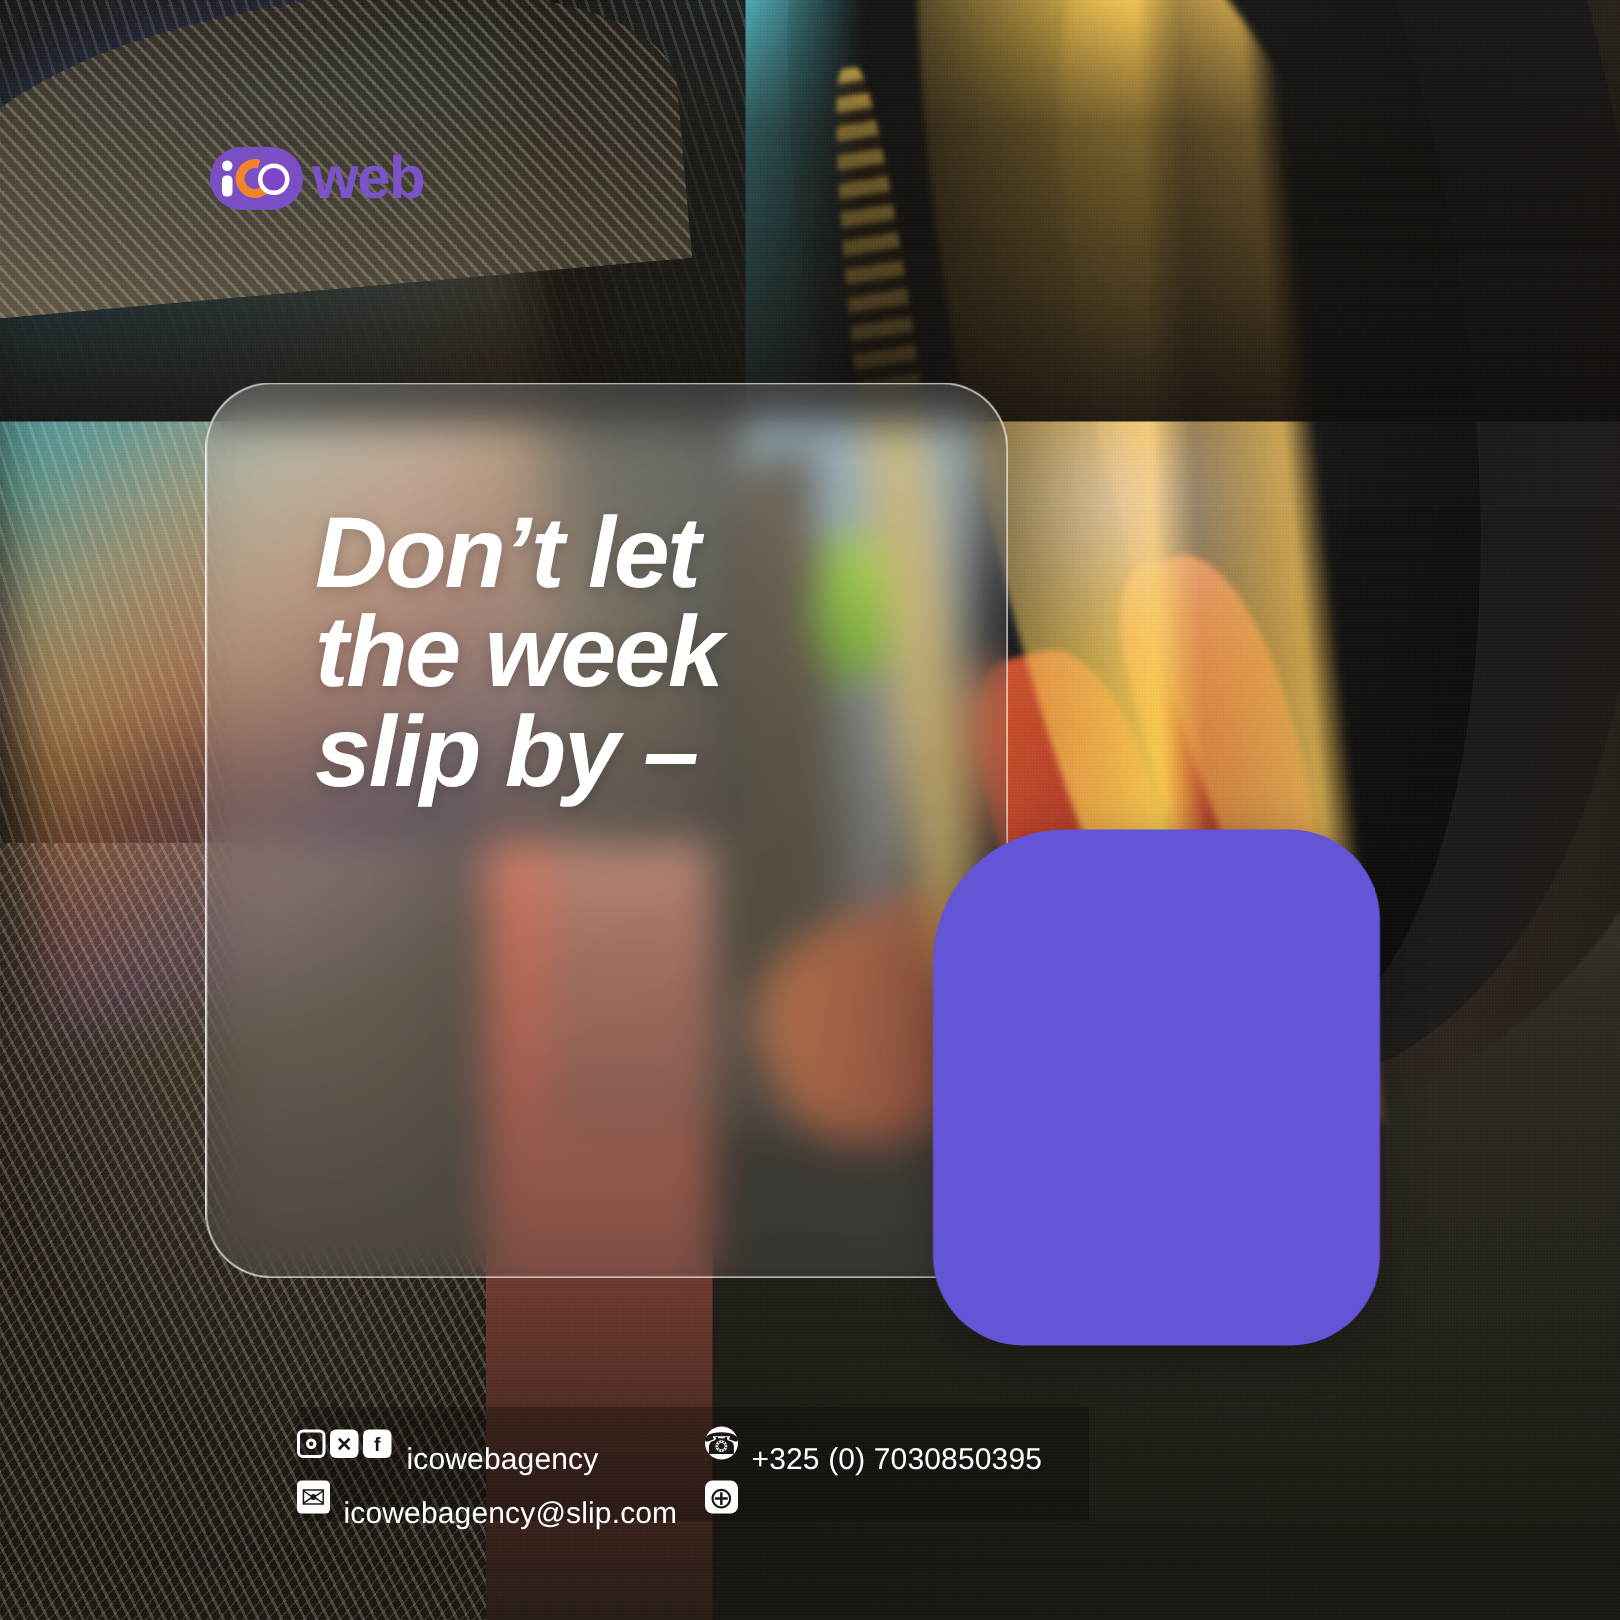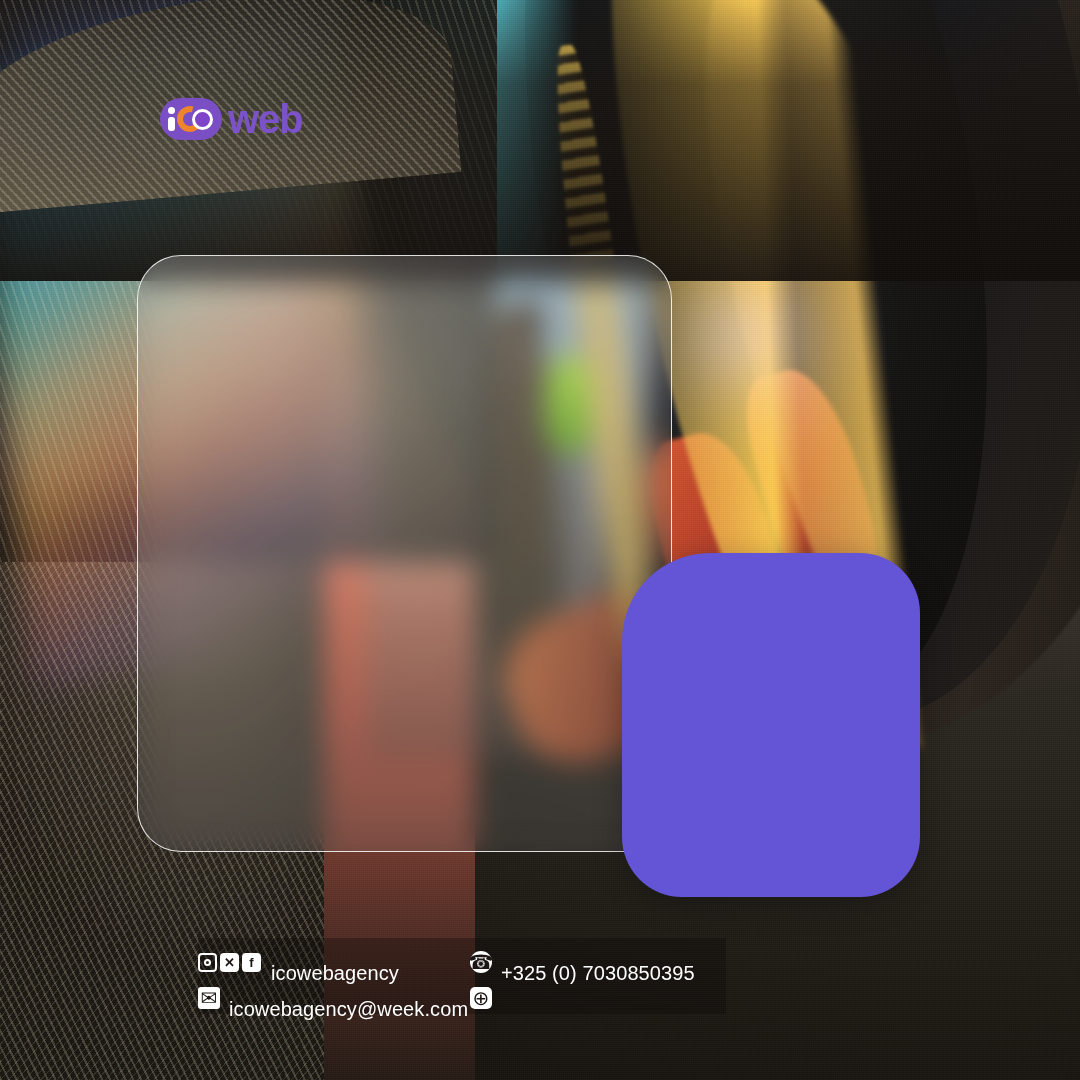--- a/index.html
+++ b/index.html
@@ -239,21 +239,21 @@
     inset:0;
     background-image:
       repeating-linear-gradient(0deg, rgba(255,255,255,0.035) 0 1px, rgba(0,0,0,0.035) 1px 2px),
       repeating-linear-gradient(90deg, rgba(255,255,255,0.025) 0 1px, rgba(0,0,0,0.025) 1px 2px);
     opacity:.55;
     pointer-events:none;
   }
 
   
   .logo{
-    position:absolute;left:160px;top:98px;
+    position:absolute;left:140px;top:98px;
     display:flex;align-items:center;gap:6px;
   }
   .logo-mark{
     position:relative;width:62px;height:42px;
     border-radius:21px;
     background:#7b4fc4;
     display:flex;align-items:center;justify-content:center;
   }
   .logo-i{
     position:absolute;left:8px;top:9px;width:7px;height:7px;border-radius:50%;
@@ -408,20 +408,23 @@
       <span class="logo-ring"></span>
       <span class="logo-dot"></span>
     </div>
     <div class="logo-word">web</div>
   </div>
 
   <div class="glass-card">
     <div class="glass-inner-sheen"></div>
   </div>
 
+  <div class="headline">Don’t let
+the week
+slip by –</div>
 
   <div class="purple-block"></div>
 
   <div class="footer-panel"></div>
 
   <div class="footer">
 
     <div class="f-row">
       <div class="f-col-a">
         <span class="soc-group">
@@ -435,21 +438,21 @@
       </div>
       <div class="f-col-b">
         <span class="ico round">☎</span>
         <span class="f-text">+325 (0) 7030850395</span>
       </div>
     </div>
 
     <div class="f-row">
       <div class="f-col-a">
         <span class="ico mail">✉</span>
-        <span class="f-text">icowebagency@week.com</span>
+        <span class="f-text">icowebagency@slip.com</span>
       </div>
       <div class="f-col-b">
         <span class="ico sq">⊕</span>
       </div>
     </div>
 
   </div>
 
 </div>
 

